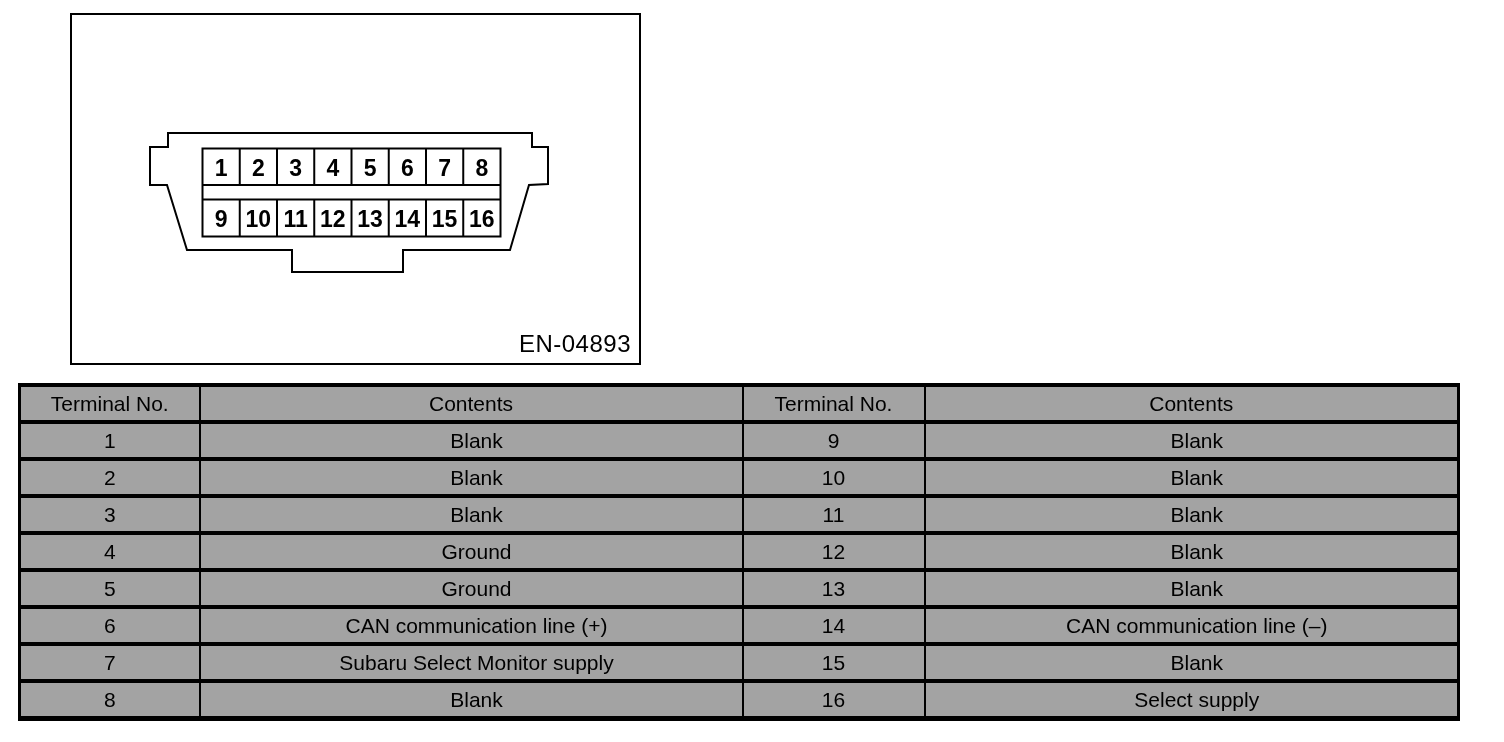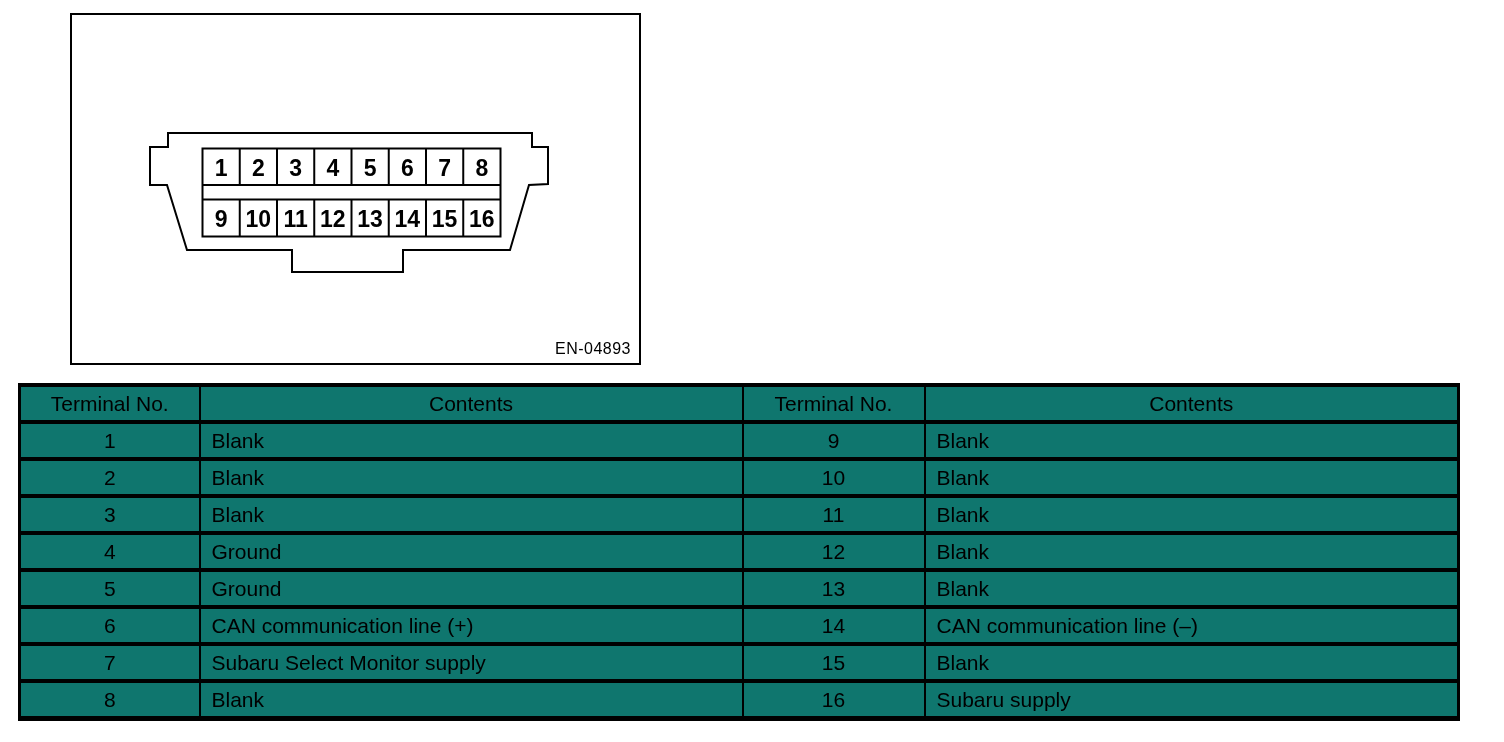--- a/index.html
+++ b/index.html
@@ -30,33 +30,33 @@
   }
   .figure-box svg {
     position: absolute;
     left: 0;
     top: 0;
   }
   .figure-code {
     position: absolute;
     right: 8px;
     bottom: 5px;
-    font-size: 16px;
+    font-size: 24px;
     letter-spacing: 0.5px;
   }
 
   
   .pinout-table {
     position: absolute;
     left: 18px;
     top: 383px;
     width: 1439px;
     border-collapse: collapse;
     table-layout: fixed;
-    background: #0f766e;
+    background: #a3a3a3;
   }
   .pinout-table col.c-term  { width: 180px; }
   .pinout-table col.c-cont-l { width: 543px; }
   .pinout-table col.c-term-r { width: 182px; }
   .pinout-table col.c-cont-r { width: 534px; }
 
   .pinout-table th,
   .pinout-table td {
     border: 2px solid #000;
     border-top-width: 4px;
@@ -65,21 +65,21 @@
     font-weight: normal;
     padding: 0;
     height: 33px;
     vertical-align: middle;
     white-space: nowrap;
     overflow: hidden;
   }
   .pinout-table { border: 3px solid #000; border-bottom-width: 5px; }
   .pinout-table th { text-align: center; }
   td.cell-num { text-align: center; }
-  td.cell-txt { text-align: left; padding-left: 11px; }
+  td.cell-txt { text-align: center; padding-left: 11px; }
 
   
   .pin-label {
     font-family: "Liberation Sans", sans-serif;
     font-size: 23px;
     font-weight: bold;
     fill: #000;
   }
 </style>
 </head>
@@ -191,18 +191,18 @@
         <tr>
           <td class="cell-num">7</td>
           <td class="cell-txt">Subaru Select Monitor supply</td>
           <td class="cell-num">15</td>
           <td class="cell-txt">Blank</td>
         </tr>
         <tr>
           <td class="cell-num">8</td>
           <td class="cell-txt">Blank</td>
           <td class="cell-num">16</td>
-          <td class="cell-txt">Subaru supply</td>
+          <td class="cell-txt">Select supply</td>
         </tr>
       </tbody>
   </table>
 
 </div>
 
 </body></html>

